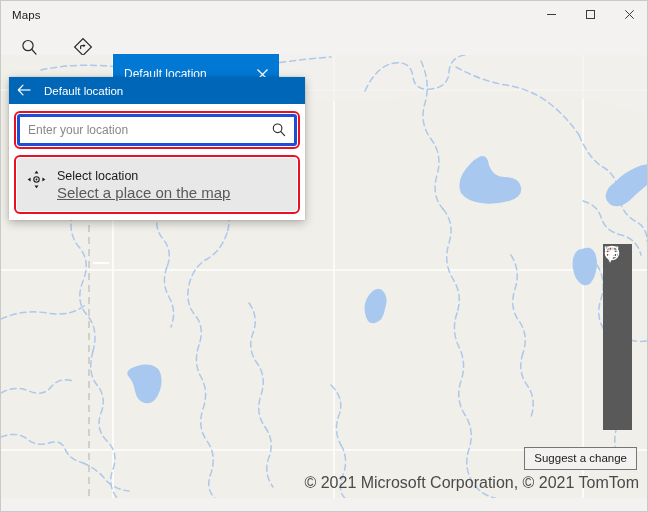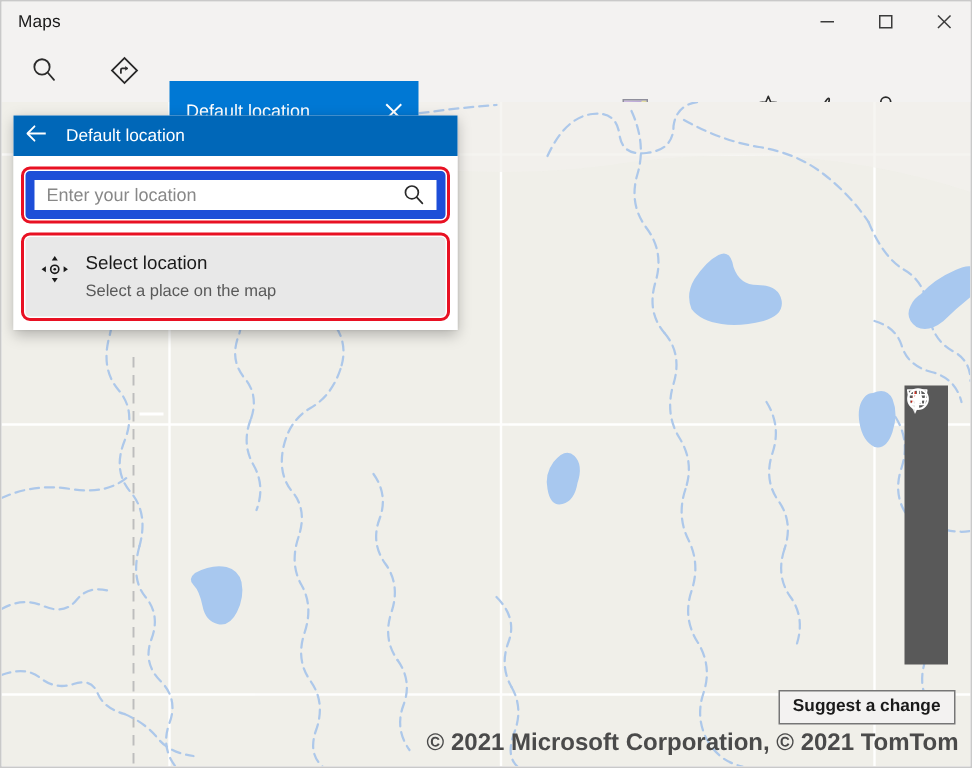--- a/index.html
+++ b/index.html
@@ -101,25 +101,24 @@
     cursor: default;
   }
   .ic-fav  { left: 497px; }
   .ic-ink  { left: 535px; }
   .ic-acct { left: 573px; }
   .ic-more { left: 611px; }
 
   
   .map {
     position: absolute;
-    left: 0; top: 67px;
+    left: 0; top: 54px;
     width: 646px; height: 443px;
     background: #f0efe9;
     overflow: hidden;
-    font-weight: bold;
   }
   .map svg { display:block; position:absolute; top:0; left:0; }
 
   
   .flyout {
     position: absolute;
     left: 8px; top: 76px;
     width: 296px;
     background: #ffffff;
     box-shadow: 0 3px 9px rgba(0,0,0,.26), 0 0 2px rgba(0,0,0,.15);
@@ -136,21 +135,21 @@
   }
   .fly-title {
     color: #fff; font-size: 11.5px;
     margin-left: 5px;
   }
   .fly-body { padding: 10px 8px 9px 8px; background:#fff; }
 
   .search-wrap {
     position: relative;
     height: 32px;
-    border: 6px solid #1d4ed8;
+    border: 3px solid #1d4ed8;
     background: #fff;
     display: flex; align-items: center;
     outline: 2px solid #e81123;
     outline-offset: 1px;
     border-radius: 3px;
   }
   .search-wrap input {
     flex: 1;
     border: none; outline: none;
     font-family: "Liberation Sans", sans-serif;
@@ -171,21 +170,21 @@
     display: flex; align-items: flex-start;
     padding: 8px 10px 9px 10px;
     outline: 2px solid #e81123;
     outline-offset: 1px;
     border-radius: 3px;
     cursor: default;
   }
   .choose-icon { width: 22px; flex: none; padding-top: 4px; }
   .choose-txt { margin-left: 8px; }
   .choose-title { font-size: 12.5px; color: #1a1a1a; line-height: 16px; }
-  .choose-sub { font-size: 11px; color: #595959; line-height: 15px; margin-top: 1px; }
+  .choose-sub { font-size: 15px; color: #595959; line-height: 15px; margin-top: 1px; text-decoration: underline; }
 
   
   .mapctl {
     position: absolute;
     right: 15px; top: 189px;
     width: 29px;
     background: #595959;
     z-index: 12;
   }
   .mc-btn {

